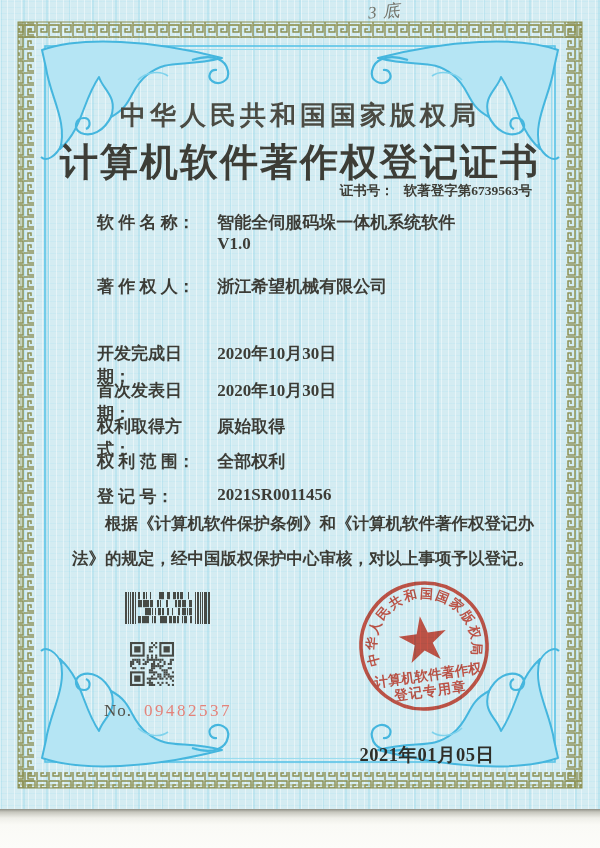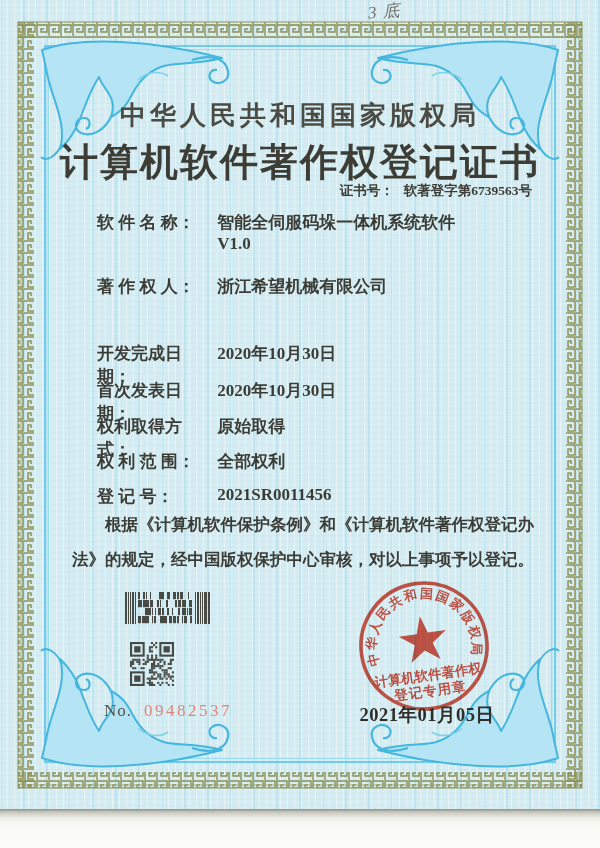--- a/index.html
+++ b/index.html
@@ -30,25 +30,26 @@
   }
   .cert-no .val{margin-left:10px;}
   .field-row{position:absolute;left:78px;width:460px;font-size:17px;font-weight:700;color:#3c3c36;}
   .field-row .lbl{display:inline-block;width:116px;vertical-align:top;margin-left:19px;}
   .field-row .val{display:inline-block;vertical-align:top;}
   .field-row .val .l2{display:block;}
   .statement{
     position:absolute;left:72px;top:508px;width:462px;
     font-size:16.5px;font-weight:600;color:#3c3c36;line-height:2.1;text-indent:2em;
     text-align:justify;
+    font-family:Liberation Mono, monospace;
   }
   .serial{position:absolute;left:104px;top:701px;font-size:17px;color:#53534c;letter-spacing:1px;}
   .serial .num{color:#e4837a;margin-left:12px;letter-spacing:2.5px;}
   .issue-date{
-    position:absolute;left:352px;top:702px;width:150px;text-align:center;
+    position:absolute;left:352px;top:742px;width:150px;text-align:center;
     font-size:18.5px;font-weight:700;color:#2e2e28;letter-spacing:0.5px;z-index:4;
   }
   #seal-svg{position:absolute;left:338px;top:558px;z-index:3;opacity:0.92;mix-blend-mode:multiply;}
   #barcode-svg{position:absolute;left:125px;top:592px;opacity:0.88;}
   #qr-svg{position:absolute;left:130px;top:642px;opacity:0.88;}
   .paper-edge{
     position:absolute;left:0;top:809px;width:600px;height:39px;
     background:linear-gradient(180deg,#8f8f86 0px,#c6c6bd 3px,#efefe9 9px,#fafaf6 16px,#fcfcf9 100%);
   }
 </style>

